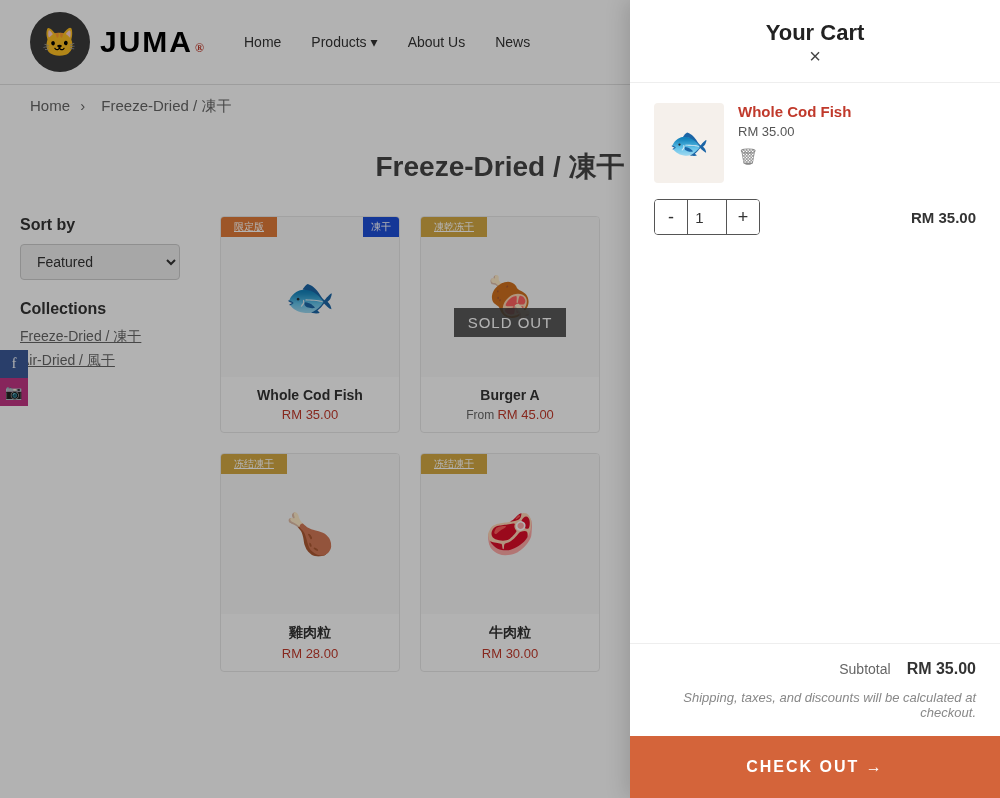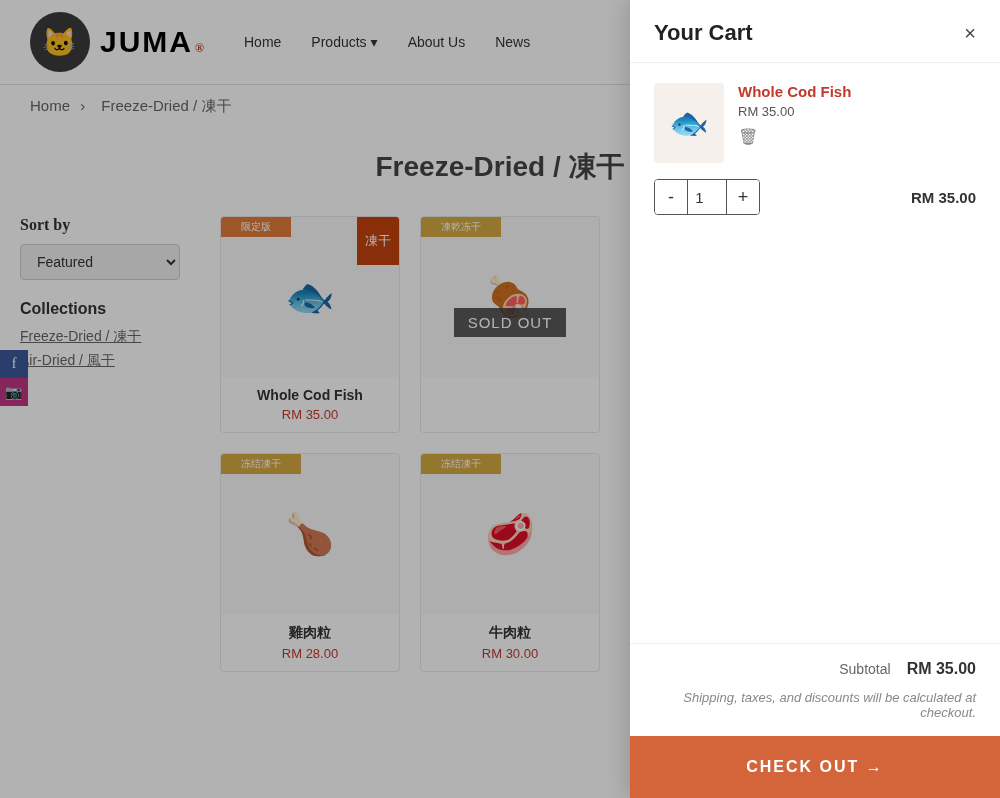--- a/index.html
+++ b/index.html
@@ -96,21 +96,21 @@
     
     .sidebar {
       width: 180px;
       flex-shrink: 0;
     }
     .sidebar .sort-by-label {
       font-size: 16px;
       font-weight: bold;
       margin-bottom: 10px;
       color: #333;
-      font-family: Liberation Serif, serif;
+      font-family: Liberation Sans, sans-serif;
     }
     .sidebar select {
       width: 160px;
       padding: 8px 12px;
       border: 1px solid #ccc;
       border-radius: 4px;
       font-size: 14px;
       color: #333;
       margin-bottom: 20px;
     }
@@ -164,24 +164,25 @@
       position: relative;
       height: 160px;
       background: #f9f9f9;
       display: flex;
       align-items: center;
       justify-content: center;
     }
     .product-badge {
       position: absolute;
       top: 0; left: 0;
-      padding: 3px 20px;
+      padding: 3px 13px;
       font-size: 10px;
       color: #fff;
       font-family: sans-serif;
+      text-decoration: underline;
     }
     .badge-limited { background: #e07b39; }
     .badge-fd { background: #d4a843; }
     .sold-out-overlay {
       position: absolute;
       bottom: 40px;
       background: rgba(60,60,60,0.85);
       color: #fff;
       padding: 6px 14px;
       font-size: 15px;
@@ -228,20 +229,21 @@
       display: flex;
       flex-direction: column;
     }
 
     .cart-header {
       display: flex;
       align-items: center;
       justify-content: space-between;
       padding: 20px 24px 16px;
       border-bottom: 1px solid #eee;
+      flex-direction: column;
     }
     .cart-title {
       font-size: 22px;
       font-weight: bold;
       color: #222;
       font-family: sans-serif;
     }
     .cart-close {
       font-size: 20px;
       color: #444;
@@ -441,35 +443,42 @@
       <div class="collections-label">Collections</div>
       <a href="#" class="collection-link">Freeze-Dried / 凍干</a>
       <a href="#" class="collection-link">Air-Dried / 風干</a>
     </div>
 
     <div class="product-grid">
 
       <div class="product-card">
         <div class="product-image-wrap">
           <div class="product-badge badge-limited">限定版</div>
-          <div style="position:absolute;top:0;right:0;padding:15px 8px;font-size:13px;color:#fff;background:#c2410c;">凍干</div>
+          <div style="position:absolute;top:0;right:0;padding:3px 8px;font-size:10px;color:#fff;background:#1d4ed8;">凍干</div>
           <div class="product-img-placeholder">🐟</div>
         </div>
         <div class="product-info">
           <div class="product-name">Whole Cod Fish</div>
           <div class="product-price">RM 35.00</div>
         </div>
       </div>
 
       <div class="product-card">
         <div class="product-image-wrap">
           <div class="product-badge badge-fd" style="background:#d4a843;">凍乾冻干</div>
           <div class="sold-out-overlay">SOLD OUT</div>
           <div class="product-img-placeholder">🍖</div>
         </div>
+        <div class="product-info">
+          <div class="product-name">Burger A</div>
+          <div class="product-price">
+            <span class="product-from">From </span>
+            <span>RM 45.00</span>
+          </div>
+        </div>
       </div>
 
       <div style="width:180px;"></div>
 
       <div class="product-card">
         <div class="product-image-wrap">
           <div class="product-badge badge-fd" style="background:#d4a843;">冻结凍干</div>
           <div class="product-img-placeholder">🍗</div>
         </div>
         <div class="product-info">

